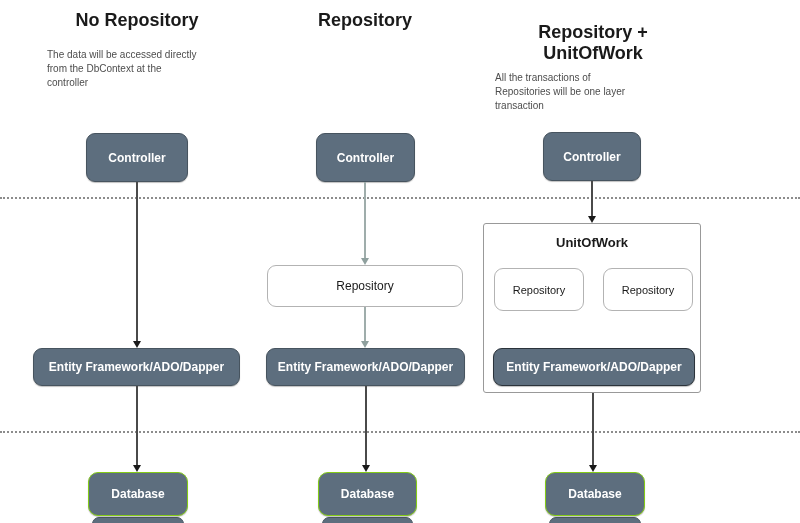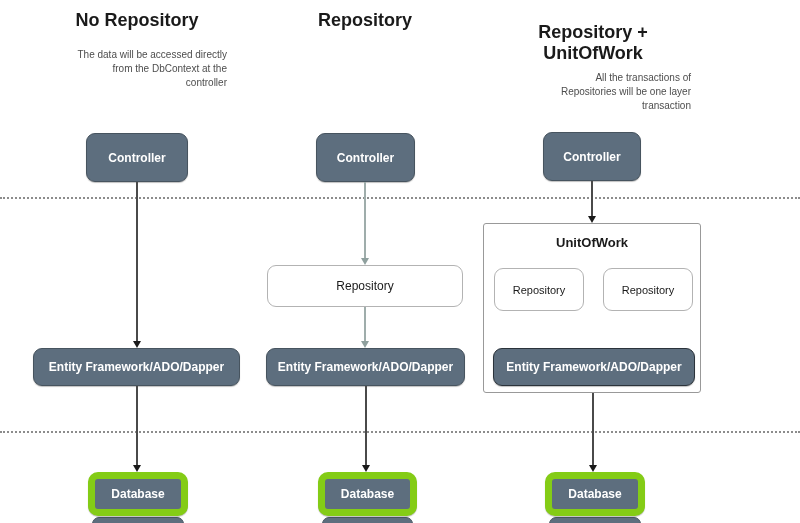--- a/index.html
+++ b/index.html
@@ -17,21 +17,21 @@
     position: absolute;
     text-align: center;
     font-weight: bold;
     font-size: 18px;
     line-height: 1.15;
     color: #1a1a1a;
     white-space: pre-line;
   }
   .col-sub {
     position: absolute;
-    text-align: right;
+    text-align: left;
     font-size: 10px;
     line-height: 1.4;
     color: #4d4d4d;
     white-space: pre-line;
   }
   #t1 { left: 27px;  top: 10px; width: 220px; }
   #t2 { left: 255px; top: 10px; width: 220px; }
   #t3 { left: 503px; top: 10px; width: 180px; margin-top: 12px; }
   #s1 { left: 47px;  top: 48px; width: 180px; }
   #s2 { left: 260px; top: 48px; width: 210px; }
@@ -93,21 +93,21 @@
   }
   #uow-repo1 { left: 10px;  top: 44px; width: 90px; height: 43px; font-size: 11px; }
   #uow-repo2 { left: 119px; top: 44px; width: 90px; height: 43px; font-size: 11px; }
   #uow-ef    { left: 9px;   top: 124px; width: 202px; height: 38px; border-color: #2b333b; }
 
   
   .db { position: absolute; }
   .db .db-main {
     position: absolute; left: 0; top: 0; width: 100%; height: 44px;
     background: #5d6e7e;
-    border: 7px solid #84cc16;
+    border: 1px solid #84cc16;
     border-radius: 10px;
     color: #fff; font-weight: bold; font-size: 12px;
     display: flex; align-items: center; justify-content: center;
     box-shadow: 0 1px 1px rgba(0,0,0,0.25);
   }
   .db .db-bump {
     position: absolute; left: 4px; right: 4px; top: 45px; height: 14px;
     background: #5d6e7e;
     border: 1px solid #47545f;
     border-radius: 7px;

